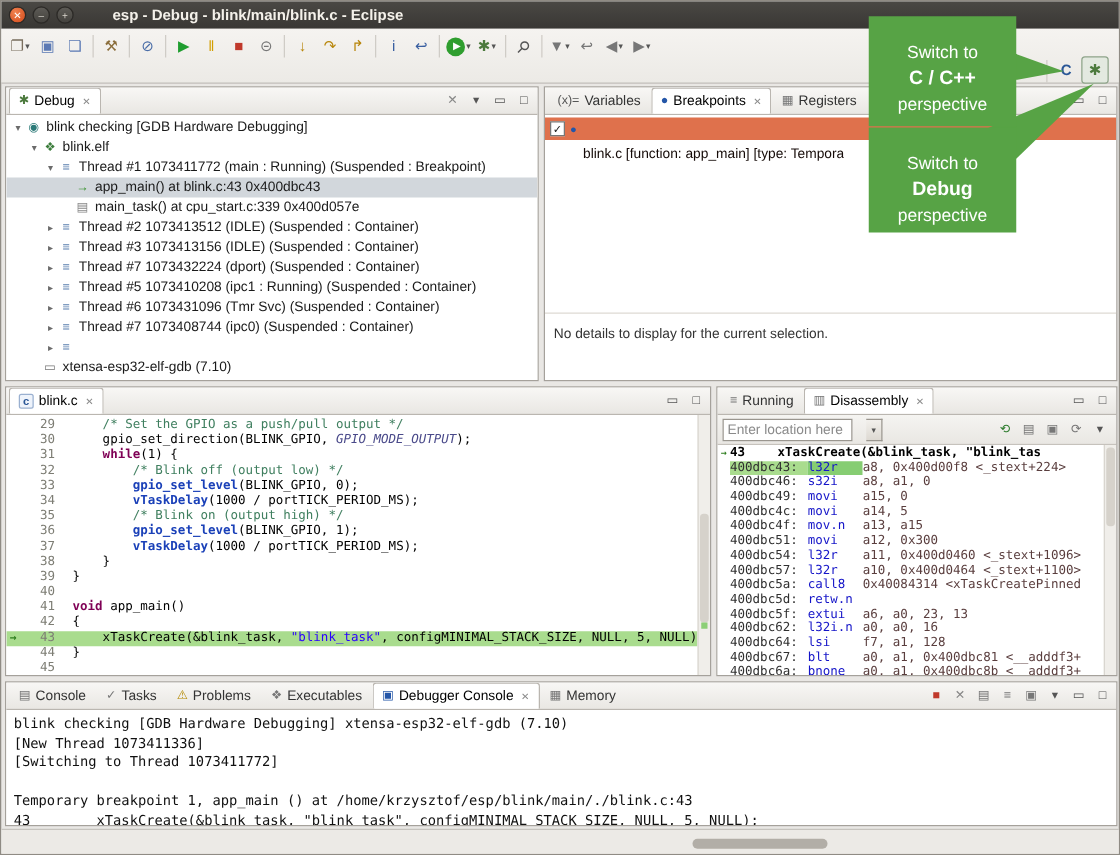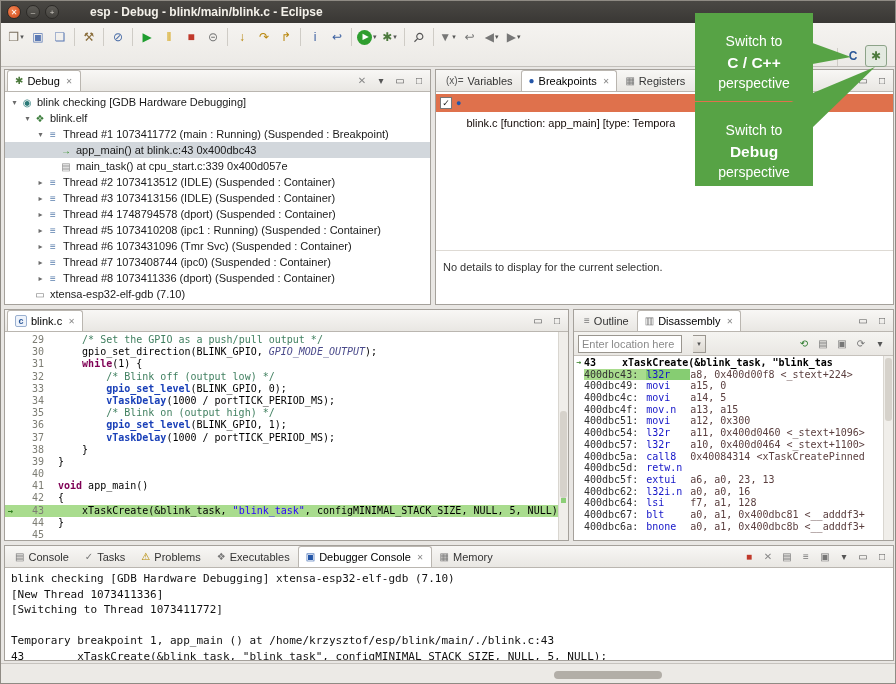--- a/index.html
+++ b/index.html
@@ -284,41 +284,40 @@
           <span class="tlabel">Thread #2 1073413512 (IDLE) (Suspended : Container)</span>
         </div>
         <div class="trow" style="padding-left: 30px;">
           <span class="exp">▸</span>
           <span class="ticon ticon-thread">≡</span>
           <span class="tlabel">Thread #3 1073413156 (IDLE) (Suspended : Container)</span>
         </div>
         <div class="trow" style="padding-left: 30px;">
           <span class="exp">▸</span>
           <span class="ticon ticon-thread">≡</span>
-          <span class="tlabel">Thread #4 1748794578 (dport) (Suspended : Container)</span>
+          <span class="tlabel">Thread #7 1073432224 (dport) (Suspended : Container)</span>
         </div>
         <div class="trow" style="padding-left: 30px;">
           <span class="exp">▸</span>
           <span class="ticon ticon-thread">≡</span>
           <span class="tlabel">Thread #5 1073410208 (ipc1 : Running) (Suspended : Container)</span>
         </div>
         <div class="trow" style="padding-left: 30px;">
           <span class="exp">▸</span>
           <span class="ticon ticon-thread">≡</span>
           <span class="tlabel">Thread #6 1073431096 (Tmr Svc) (Suspended : Container)</span>
         </div>
         <div class="trow" style="padding-left: 30px;">
           <span class="exp">▸</span>
           <span class="ticon ticon-thread">≡</span>
           <span class="tlabel">Thread #7 1073408744 (ipc0) (Suspended : Container)</span>
         </div>
         <div class="trow" style="padding-left: 30px;">
           <span class="exp">▸</span>
           <span class="ticon ticon-thread">≡</span>
-          <span class="tlabel">Thread #8 1073411336 (dport) (Suspended : Container)</span>
         </div>
         <div class="trow" style="padding-left: 17px;">
           <span class="exp"></span>
           <span class="ticon ticon-gdb">▭</span>
           <span class="tlabel">xtensa-esp32-elf-gdb (7.10)</span>
         </div>
       </div>
   </div>
 
   <div class="panel" id="right-panel">
@@ -404,21 +403,21 @@
         <div class="ovmark"></div>
       </div>
     </div>
   </div>
 
   <div class="panel" id="disasm-panel">
     <div class="tabbar">
       <div class="tabs">
           <div class="tab">
             <span class="tabicon" style="color: rgb(119, 119, 119);">≡</span>
-            <span class="tablabel">Outline</span>
+            <span class="tablabel">Running</span>
           </div>
           <div class="tab active">
             <span class="tabicon" style="color: rgb(119, 119, 119);">▥</span>
             <span class="tablabel">Disassembly</span>
             <span class="tabclose">✕</span>
           </div>
         </div>
       <div class="bar-spacer"></div>
       <div class="baricons">
           <span class="tbtn">
@@ -448,20 +447,21 @@
           </span>
           <span class="tbtn">
             <span class="glyph" style="color: rgb(85, 85, 85);">▾</span>
           </span>
         </div>
     </div>
     <div class="disasm-content">
       <div class="disasmlines">
           <div class="dl"><span class="dmarg">→</span><span class="dsrcnum">43</span><span class="dsrctext">xTaskCreate(&amp;blink_task, "blink_tas</span></div>
           <div class="dl"><span class="dmarg"></span><span class="daddr curchip">400dbc43:</span><span class="dop curchip2">l32r</span><span class="dargs">a8, 0x400d00f8 &lt;_stext+224&gt;</span></div>
+          <div class="dl"><span class="dmarg"></span><span class="daddr">400dbc46:</span><span class="dop">s32i</span><span class="dargs">a8, a1, 0</span></div>
           <div class="dl"><span class="dmarg"></span><span class="daddr">400dbc49:</span><span class="dop">movi</span><span class="dargs">a15, 0</span></div>
           <div class="dl"><span class="dmarg"></span><span class="daddr">400dbc4c:</span><span class="dop">movi</span><span class="dargs">a14, 5</span></div>
           <div class="dl"><span class="dmarg"></span><span class="daddr">400dbc4f:</span><span class="dop">mov.n</span><span class="dargs">a13, a15</span></div>
           <div class="dl"><span class="dmarg"></span><span class="daddr">400dbc51:</span><span class="dop">movi</span><span class="dargs">a12, 0x300</span></div>
           <div class="dl"><span class="dmarg"></span><span class="daddr">400dbc54:</span><span class="dop">l32r</span><span class="dargs">a11, 0x400d0460 &lt;_stext+1096&gt;</span></div>
           <div class="dl"><span class="dmarg"></span><span class="daddr">400dbc57:</span><span class="dop">l32r</span><span class="dargs">a10, 0x400d0464 &lt;_stext+1100&gt;</span></div>
           <div class="dl"><span class="dmarg"></span><span class="daddr">400dbc5a:</span><span class="dop">call8</span><span class="dargs">0x40084314 &lt;xTaskCreatePinned</span></div>
           <div class="dl"><span class="dmarg"></span><span class="daddr">400dbc5d:</span><span class="dop">retw.n</span><span class="dargs"></span></div>
           <div class="dl"><span class="dmarg"></span><span class="daddr">400dbc5f:</span><span class="dop">extui</span><span class="dargs">a6, a0, 23, 13</span></div>
           <div class="dl"><span class="dmarg"></span><span class="daddr">400dbc62:</span><span class="dop">l32i.n</span><span class="dargs">a0, a0, 16</span></div>

